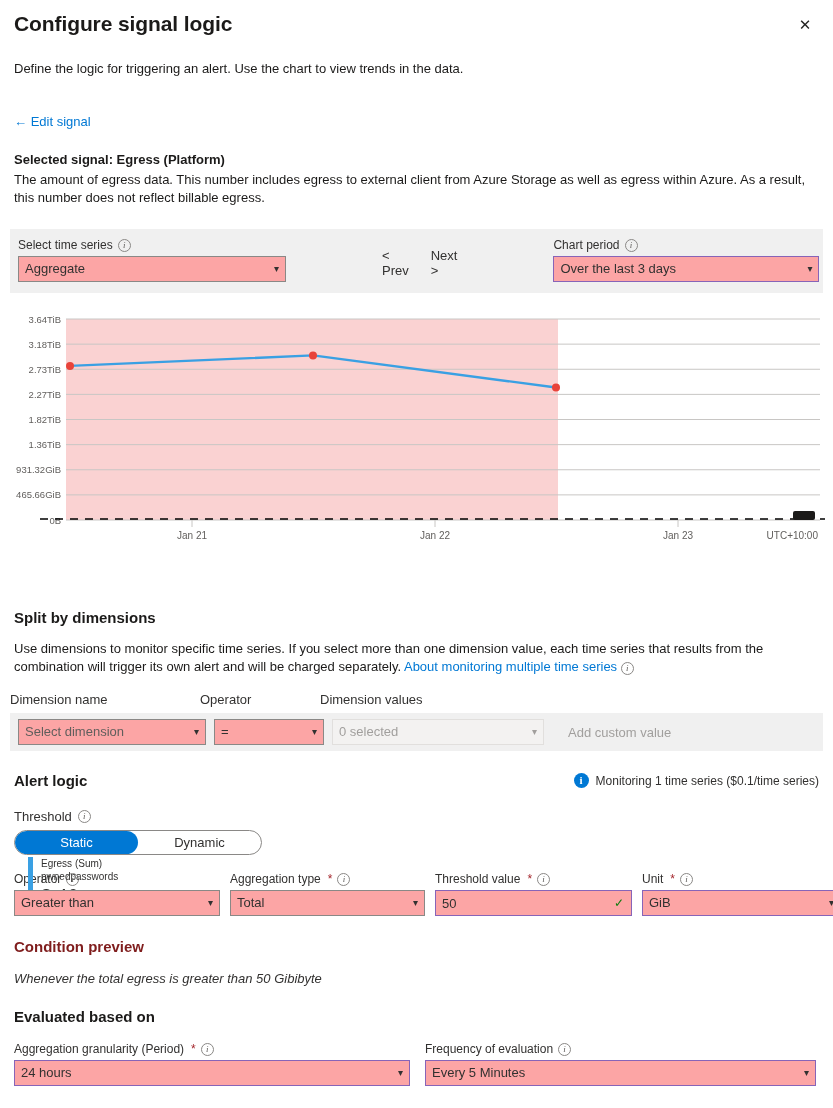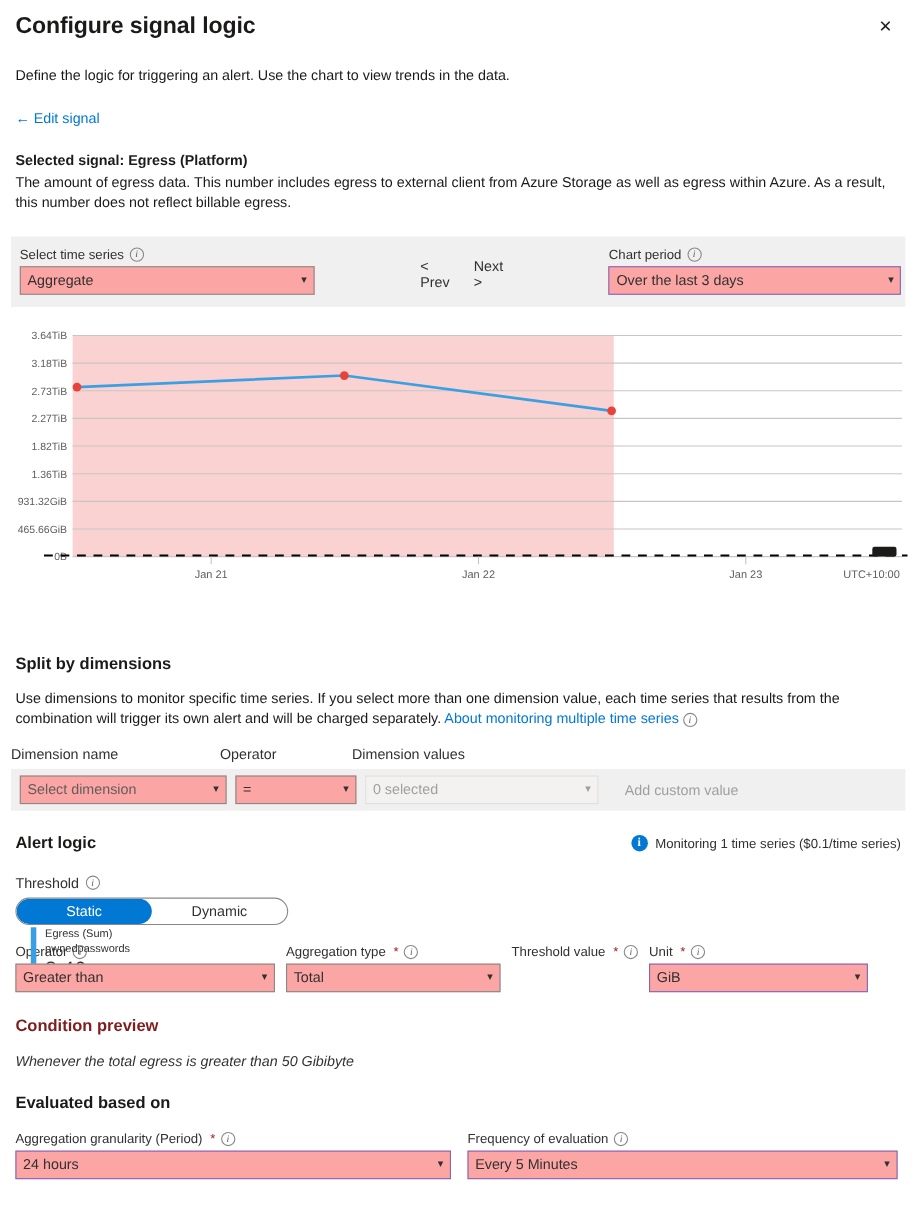--- a/index.html
+++ b/index.html
@@ -44,21 +44,21 @@
   .intro {
     padding: 0 14px;
     margin-top: 22px;
     font-size: 13px;
     color: #1b1a19;
     line-height: 18px;
   }
 
   .edit-signal {
     padding: 0 14px;
-    margin-top: 22px;
+    margin-top: 36px;
     font-size: 13px;
     color: #0078d4;
     cursor: pointer;
     display: inline-block;
     text-decoration: none;
     text-align: center;
   }
 
   .signal-block {
     padding: 0 14px;
@@ -419,21 +419,21 @@
   <div class="toggle-opt">Dynamic</div>
 </div>
 
 <div class="fields-row">
   <div class="field-col">
     <div class="field-label">
       <span>Operator</span>
       <span class="info-icon">i</span>
     </div>
     <div class="fld-wrap">
-      <div class="fld" style="width:236px;line-height:24px;">Greater than</div>
+      <div class="fld" style="width:206px;line-height:24px;">Greater than</div>
       <span class="chev">▾</span>
     </div>
   </div>
 
   <div class="field-col">
     <div class="field-label">
       <span>Aggregation type</span>
       <span class="req-star">*</span>
       <span class="info-icon">i</span>
     </div>
@@ -441,20 +441,24 @@
       <div class="fld" style="width:195px;line-height:24px;">Total</div>
       <span class="chev">▾</span>
     </div>
   </div>
 
   <div class="field-col">
     <div class="field-label">
       <span>Threshold value</span>
       <span class="req-star">*</span>
       <span class="info-icon">i</span>
+    </div>
+    <div class="fld-wrap">
+      <input class="fld purple" style="width: 197px;" value="50">
+      <span class="input-check">✓</span>
     </div>
   </div>
 
   <div class="field-col">
     <div class="field-label">
       <span>Unit</span>
       <span class="req-star">*</span>
       <span class="info-icon">i</span>
     </div>
     <div class="fld-wrap">

